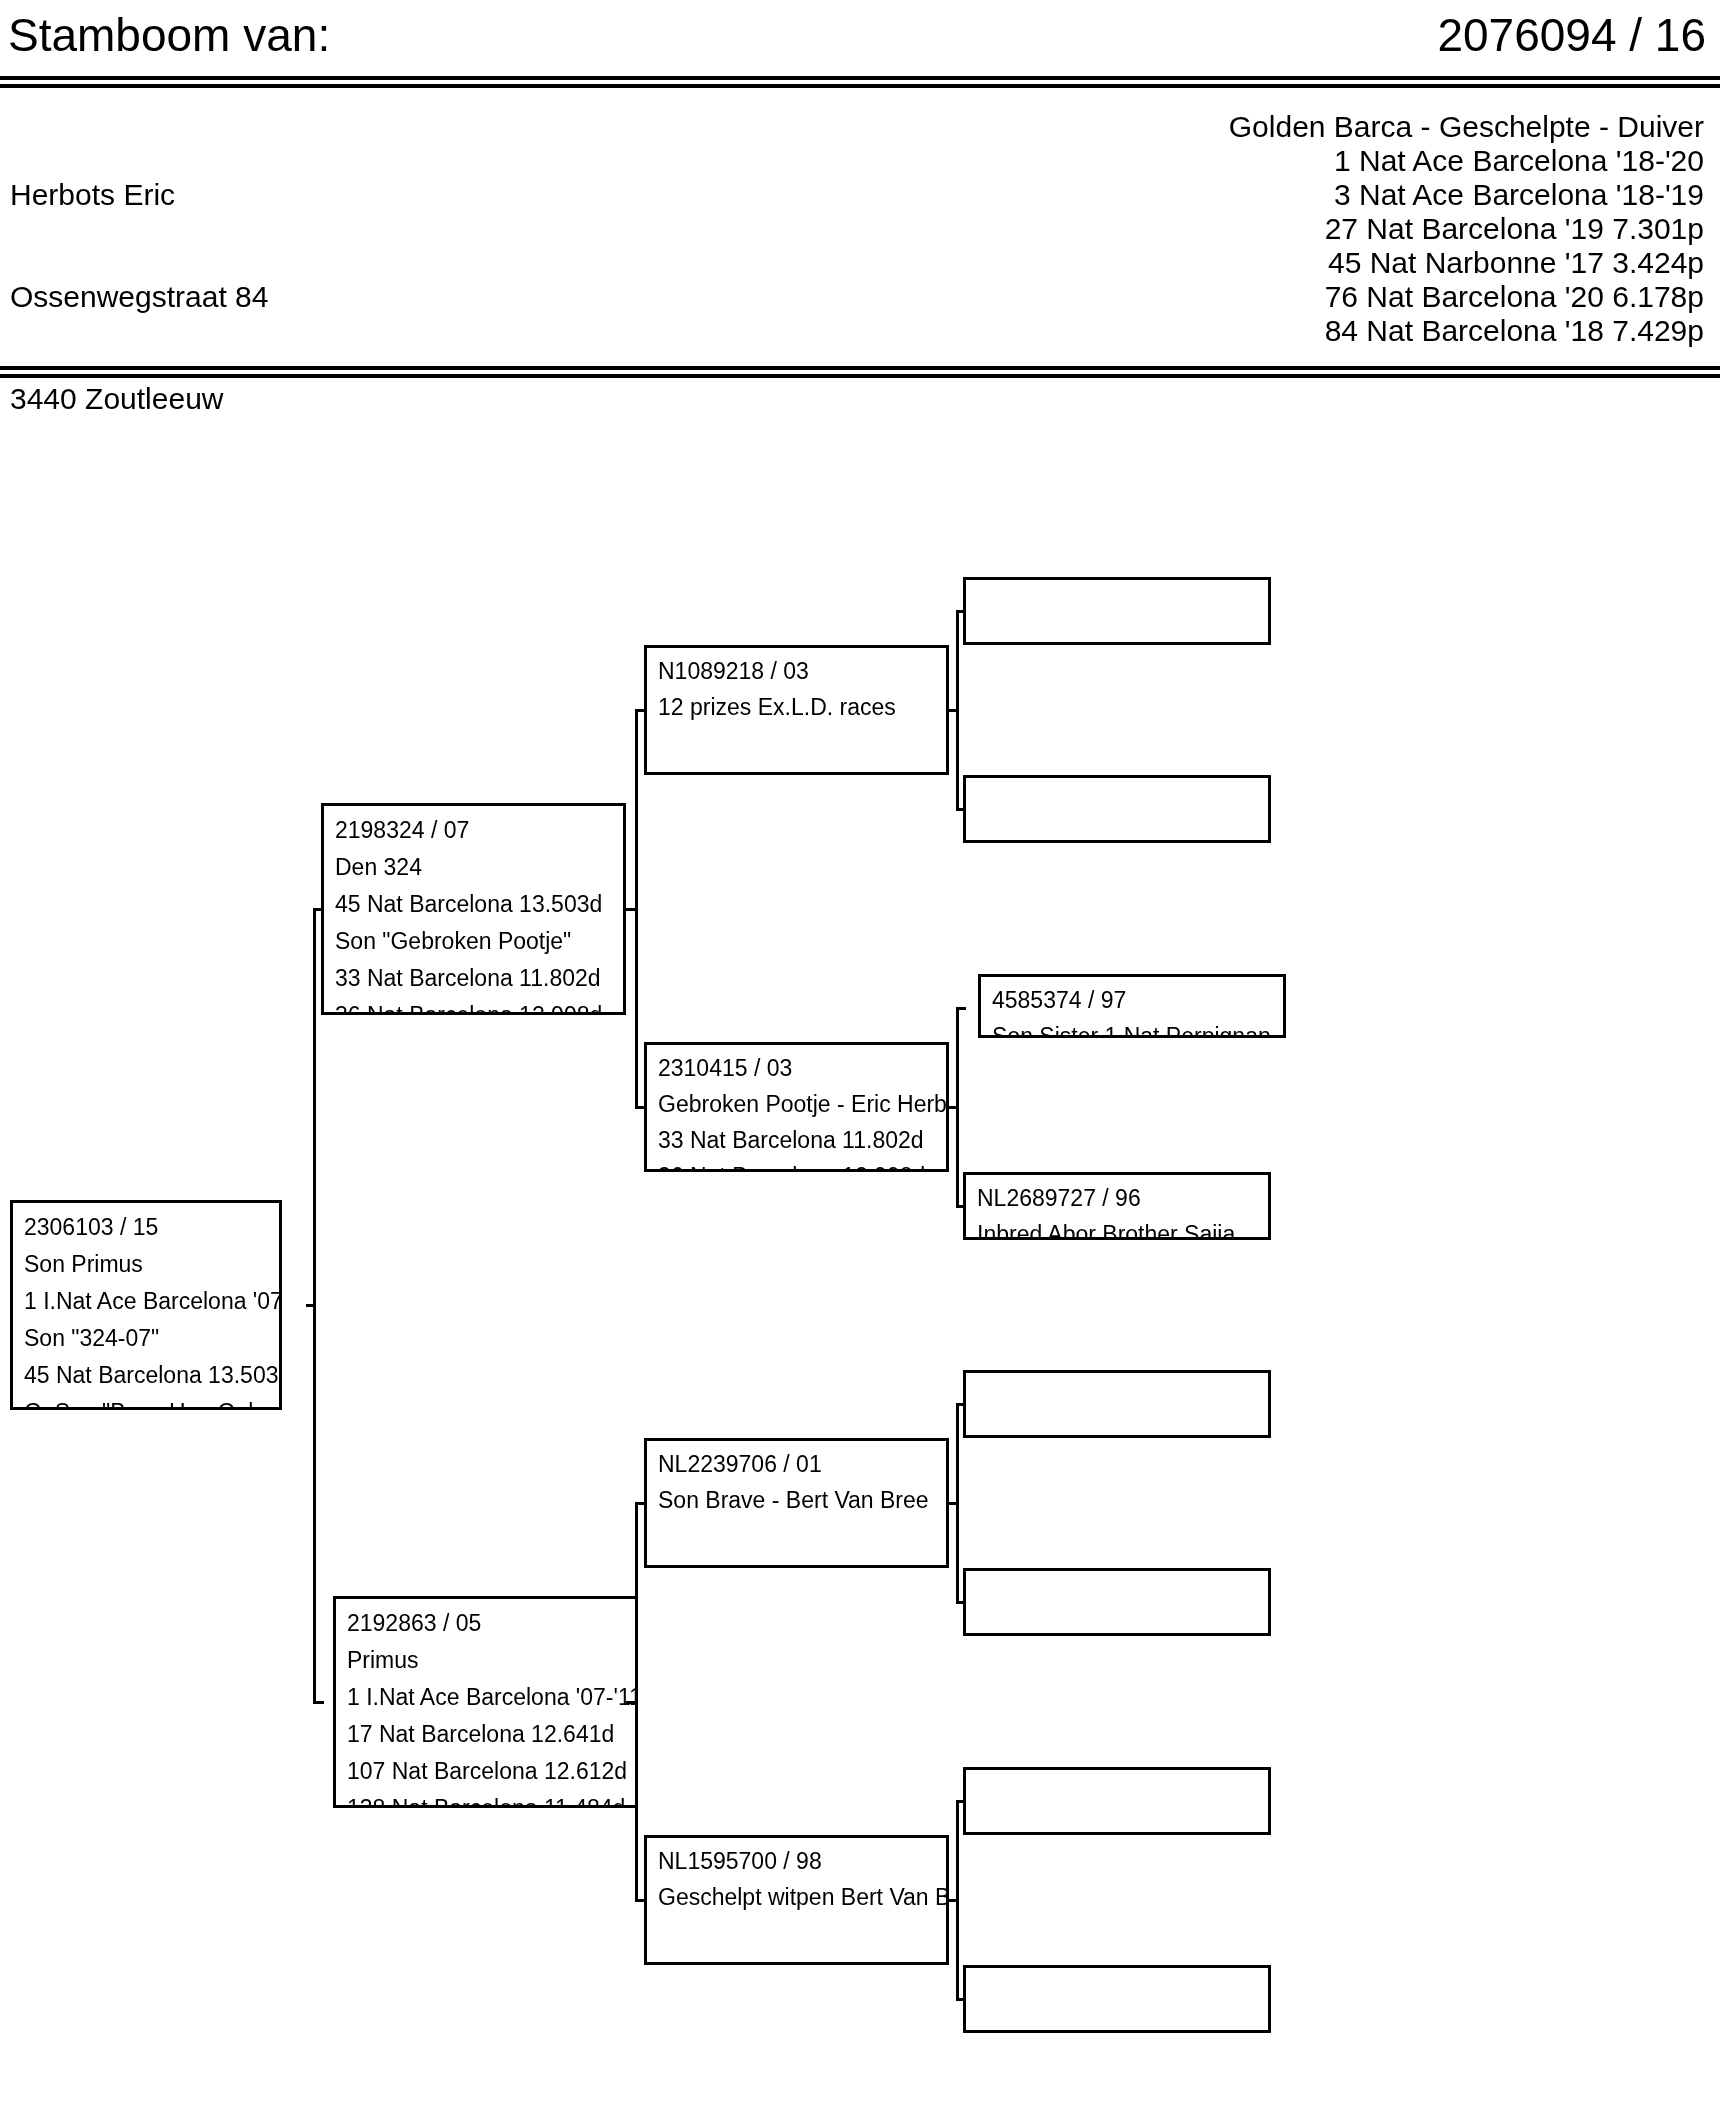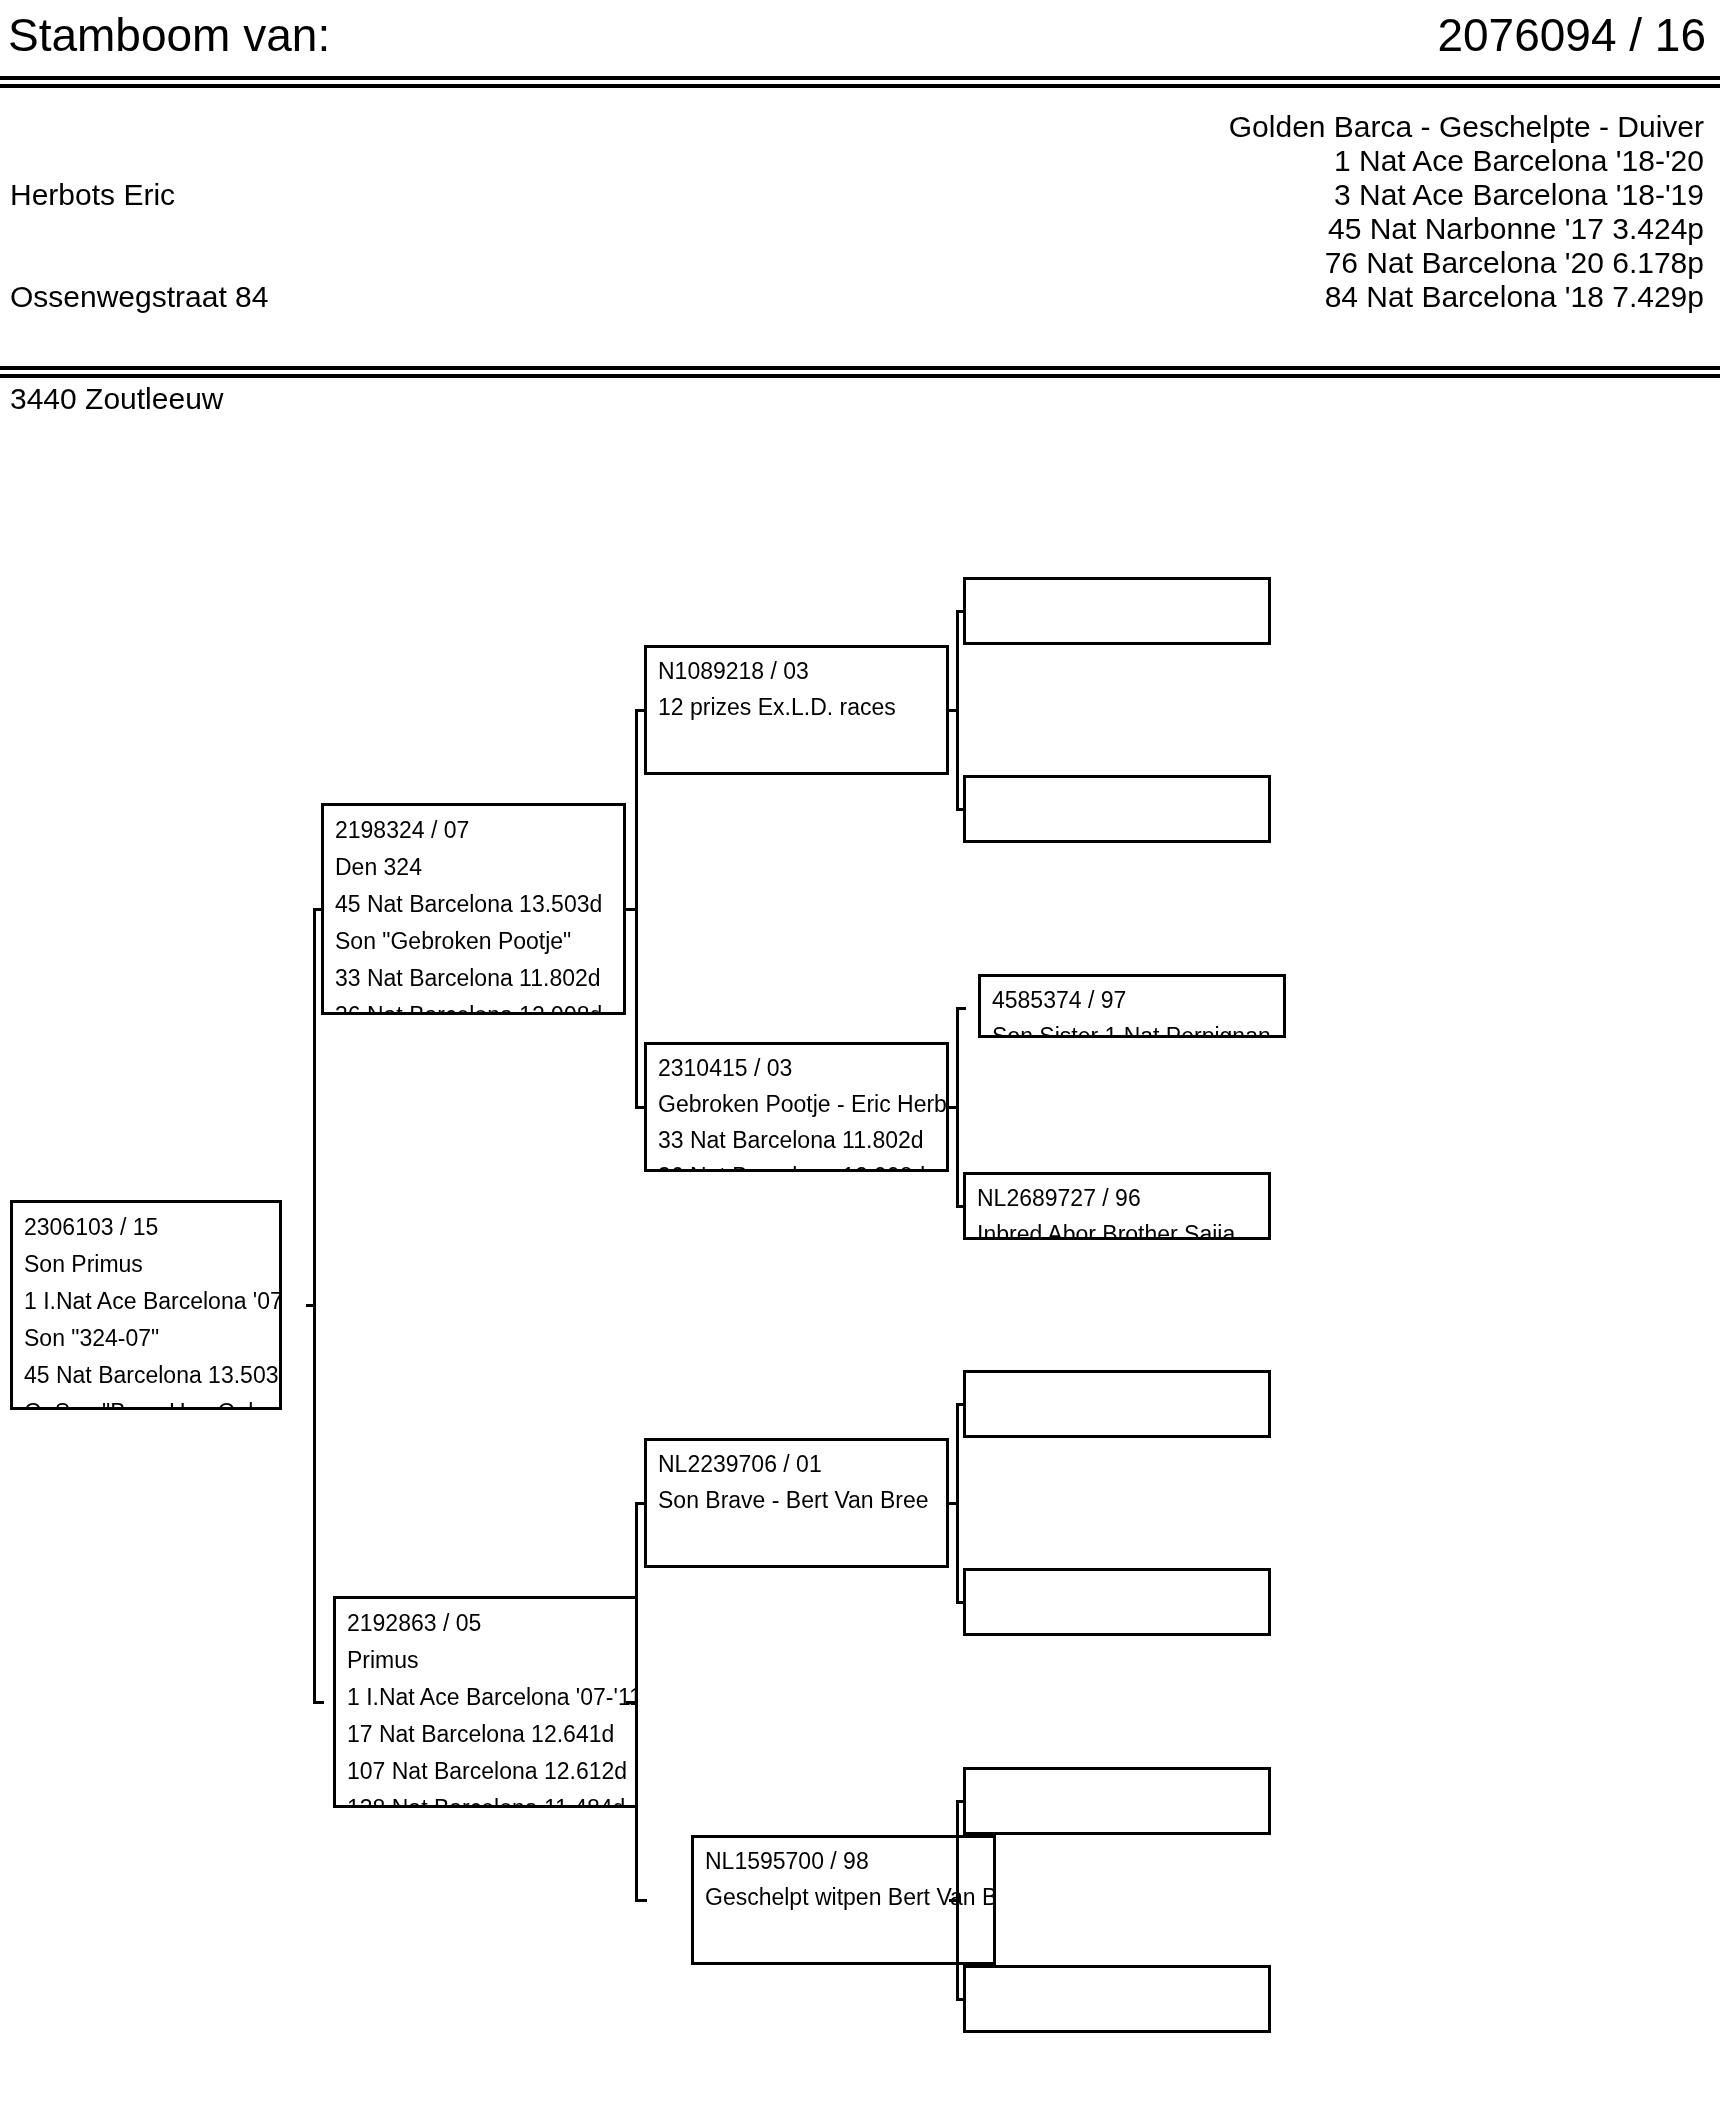--- a/index.html
+++ b/index.html
@@ -51,20 +51,21 @@
   <div class="owner">
     <div>Herbots Eric</div>
     <div>Ossenwegstraat 84</div>
     <div>3440 Zoutleeuw</div>
   </div>
 
   <div class="achv">
     <div>Golden Barca - Geschelpte - Duiver</div>
     <div>1 Nat Ace Barcelona '18-'20</div>
     <div>3 Nat Ace Barcelona '18-'19</div>
+    <div>27 Nat Barcelona '19 7.301p</div>
     <div>45 Nat Narbonne '17 3.424p</div>
     <div>76 Nat Barcelona '20 6.178p</div>
     <div>84 Nat Barcelona '18 7.429p</div>
   </div>
 
   <div class="rule r3"></div>
   <div class="rule r4"></div>
 
   <div class="tree" id="tree">
       <div class="node c1" style="left: 10px; top: 1200px; width: 272px; height: 210px;">
@@ -98,21 +99,21 @@
       <div class="node c3" style="left: 644px; top: 1042px; width: 305px; height: 130px;">
         <div class="ln" style="top: 5px;">2310415 / 03</div>
         <div class="ln" style="top: 41px;">Gebroken Pootje - Eric Herbots</div>
         <div class="ln" style="top: 77px;">33 Nat Barcelona 11.802d</div>
         <div class="ln" style="top: 113px;">36 Nat Barcelona 12.998d</div>
       </div>
       <div class="node c3" style="left: 644px; top: 1438px; width: 305px; height: 130px;">
         <div class="ln" style="top: 5px;">NL2239706 / 01</div>
         <div class="ln" style="top: 41px;">Son Brave - Bert Van Bree</div>
       </div>
-      <div class="node c3" style="left: 644px; top: 1835px; width: 305px; height: 130px; margin-left: 47px;">
+      <div class="node c3" style="left: 644px; top: 1835px; width: 305px; height: 130px;">
         <div class="ln" style="top: 5px;">NL1595700 / 98</div>
         <div class="ln" style="top: 41px;">Geschelpt witpen Bert Van Bree</div>
       </div>
       <div class="node c4" style="left: 963px; top: 577px; width: 308px; height: 68px;"></div>
       <div class="node c4" style="left: 963px; top: 775px; width: 308px; height: 68px;"></div>
       <div class="node c4" style="left: 978px; top: 974px; width: 308px; height: 64px;">
         <div class="ln" style="top: 5px;">4585374 / 97</div>
         <div class="ln" style="top: 41px;">Son Sister 1 Nat Perpignan</div>
       </div>
       <div class="node c4" style="left: 963px; top: 1172px; width: 308px; height: 68px;">

